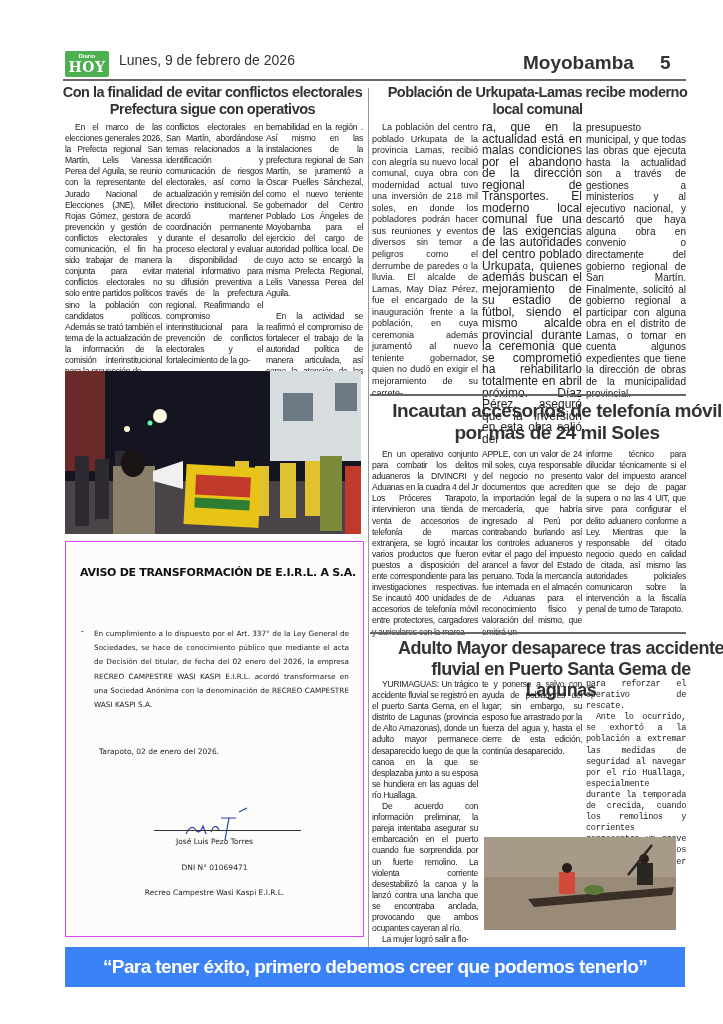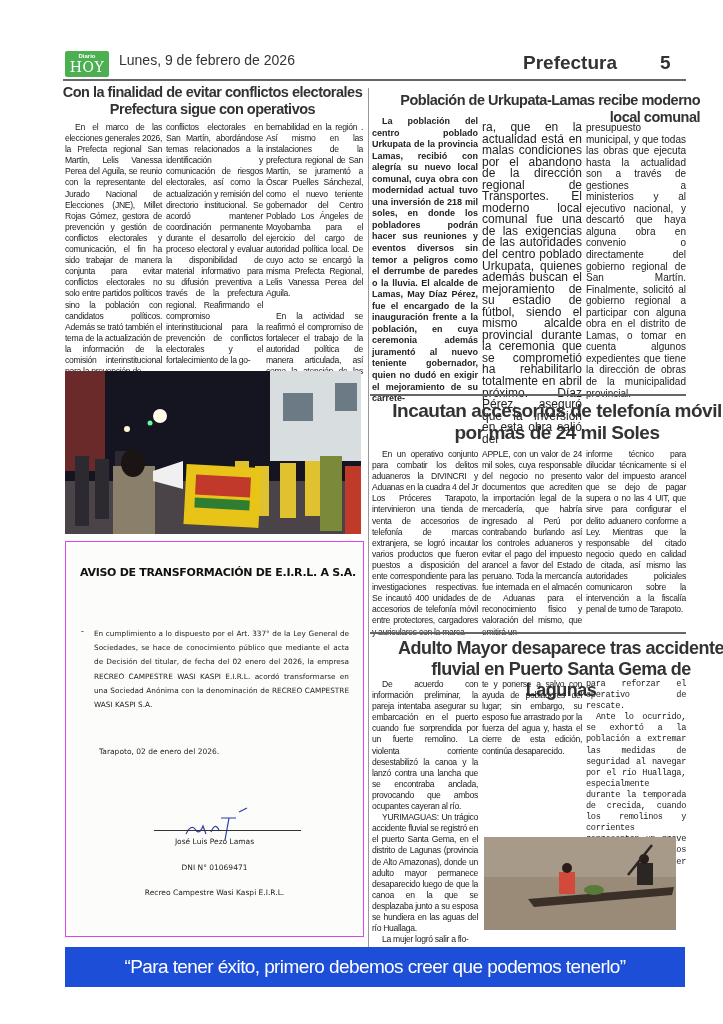--- a/index.html
+++ b/index.html
@@ -1,56 +1,56 @@
 <!DOCTYPE html>
 <html><head>
 <meta charset="utf-8">
 <style>
   html, body { margin: 0; padding: 0; background: #ffffff; }
   body { width: 723px; height: 1024px; position: relative; overflow: hidden; font-family: "Liberation Sans", sans-serif; color: #222; }
   .abs { position: absolute; }
   .logo { left: 65px; top: 51px; width: 44px; height: 26px; background: #4caf50; border-radius: 2px; color: #fff; text-align: center; }
   .logo .small { font-size: 6px; font-weight: bold; line-height: 8px; display: block; padding-top: 1px; }
-  .logo .big { font-family: "DejaVu Serif", serif; font-size: 14px; font-weight: normal; line-height: 14px; display: block; letter-spacing: 0.5px; }
+  .logo .big { font-family: "DejaVu Serif", serif; font-size: 14px; font-weight: bold; line-height: 14px; display: block; letter-spacing: 0.5px; }
   .date { left: 119px; top: 52px; font-size: 14px; color: #333; }
   .section { left: 523px; top: 52px; font-size: 19px; font-weight: bold; color: #333; }
   .pagenum { left: 660px; top: 52px; font-size: 19px; font-weight: bold; color: #333; }
   .header-rule { left: 63px; top: 79px; width: 623px; height: 2px; background: #666; }
   .headline { font-weight: bold; text-align: center; color: #333; letter-spacing: -0.5px; }
   .h1 { left: 60px; top: 84px; width: 305px; font-size: 14.5px; line-height: 17px; }
-  .h2 { left: 375px; top: 92px; width: 325px; font-size: 14.5px; line-height: 17px; text-align: right; }
+  .h2 { left: 375px; top: 84px; width: 325px; font-size: 14.5px; line-height: 17px; }
   .h3 { left: 392px; top: 400px; width: 330px; font-size: 19px; line-height: 22px; }
   .h4 { left: 372px; top: 638px; width: 330px; font-size: 18px; line-height: 21px; margin-left: 24px; }
   .col { font-size: 8.6px; line-height: 11.1px; text-align: justify; color: #222; letter-spacing: -0.3px; }
   .col p { margin: 0; text-indent: 10px; }
   .col p + p { margin-top: 0; }
   .col p.gap { margin-top: 11px; }
   .vrule { width: 1px; background: #999; }
   .hrule { height: 2px; background: #666; }
   .photo1 { left: 65px; top: 371px; width: 296px; height: 163px; overflow: hidden; background: #1a1a2a; }
   .ad { left: 65px; top: 541px; width: 297px; height: 394px; border: 1px solid #d946ef; background: #fcfcfa; font-family: "DejaVu Sans", sans-serif; }
   .ad-title { position: absolute; left: 14px; top: 24px; font-size: 11px; font-weight: bold; color: #111; letter-spacing: -0.3px; }
   .ad-body { position: absolute; left: 28px; top: 85px; width: 255px; font-size: 7.3px; line-height: 14.2px; text-align: justify; color: #222; }
   .ad-dash { position: absolute; left: 15px; top: 85px; font-size: 8px; }
   .ad-date { position: absolute; left: 33px; top: 205px; font-size: 7.5px; color: #222; }
   .sig-line { position: absolute; left: 88px; top: 288px; width: 147px; height: 1px; background: #333; }
   .sig-name { position: absolute; left: 0; width: 297px; text-align: center; font-size: 7.5px; color: #222; }
   .photo2 { left: 484px; top: 837px; width: 192px; height: 93px; overflow: hidden; background: #8a7a68; }
-  .banner { left: 65px; top: 947px; width: 620px; height: 40px; background: #1d4ed8; color: #fff; font-weight: normal; font-size: 19px; text-align: center; line-height: 40px; letter-spacing: -0.6px; font-family: "Liberation Sans", sans-serif; }
+  .banner { left: 65px; top: 947px; width: 620px; height: 40px; background: #3b82f6; color: #fff; font-weight: bold; font-size: 19px; text-align: center; line-height: 40px; letter-spacing: -0.6px; font-family: "Liberation Sans", sans-serif; }
   .signature { position: absolute; left: 115px; top: 262px; }
 </style>
 </head>
 <body>
 
 <div class="abs logo">
   <span class="small">Diario</span>
   <span class="big">HOY</span>
 </div>
 <div class="abs date">Lunes, 9 de febrero de 2026</div>
-<div class="abs section">Prefectura</div>
+<div class="abs section">Moyobamba</div>
 <div class="abs pagenum">5</div>
 <div class="abs header-rule"></div>
 
 <div class="abs headline h1">Con la finalidad de evitar conflictos electorales Prefectura sigue con operativos</div>
 <div class="abs col" style="left:65px; top:122px; width:97px;">
   <p>En el marco de las elecciones generales 2026, la Prefecta regional San Martín, Lelis Vanessa Perea del Aguila, se reunio con la representante del Jurado Nacional de Elecciones (JNE), Millet Rojas Gómez, gestora de prevención y gestión de conflictos electorales y comunicación, el fin ha sido trabajar de manera conjunta para evitar conflictos electorales no solo entre partidos políticos sino la población con candidatos políticos. Además se trató también el tema de la actualización de la información de la comisión interinstitucional para la prevención de</p>
 </div>
 <div class="abs col" style="left:166px; top:122px; width:97px;">
   <p style="text-indent:0">conflictos electorales en San Martín, abordándose temas relacionados a la identificación y comunicación de riesgos electorales, así como la actualización y remisión del directorio institucional. Se acordó mantener coordinación permanente durante el desarrollo del proceso electoral y evaluar la disponibilidad de material informativo para su difusión preventiva a través de la prefectura regional. Reafirmando el compromiso interinstitucional para la prevención de conflictos electorales y el fortalecimiento de la go-</p>
 </div>
@@ -93,29 +93,29 @@
 
 <div class="abs ad">
   <div class="ad-title">AVISO DE TRANSFORMACIÓN DE E.I.R.L. A S.A.</div>
   <div class="ad-dash">-</div>
   <div class="ad-body">En cumplimiento a lo dispuesto por el Art. 337° de la Ley General de Sociedades, se hace de conocimiento público que mediante el acta de Decisión del titular, de fecha del 02 enero del 2026, la empresa RECREO CAMPESTRE WASI KASPI E.I.R.L. acordó transformarse en una Sociedad Anónima con la denominación de RECREO CAMPESTRE WASI KASPI S.A.</div>
   <div class="ad-date">Tarapoto, 02 de enero del 2026.</div>
   <svg class="signature" width="80" height="40" viewBox="0 0 80 40">
     <path d="M5 30 Q10 20 14 25 Q18 32 22 22 L25 30 M30 28 Q34 18 38 26 M40 14 L55 14 M48 14 L44 36 M58 8 L66 4" stroke="#2a3ea8" stroke-width="1.2" fill="none"></path>
   </svg>
   <div class="sig-line"></div>
-  <div class="sig-name" style="top:295px;">José Luis Pezo Lamas</div>
+  <div class="sig-name" style="top:295px;">José Luis Pezo Torres</div>
   <div class="sig-name" style="top:321px;">DNI N° 01069471</div>
   <div class="sig-name" style="top:346px;">Recreo Campestre Wasi Kaspi E.I.R.L.</div>
 </div>
 
 <div class="abs vrule" style="left:368px; top:88px; height:860px;"></div>
 
 <div class="abs headline h2">Población de Urkupata-Lamas recibe moderno local comunal</div>
-<div class="abs col" style="left:372px; top:116px; width:106px; font-size:9px; line-height:11.55px; letter-spacing:0;font-weight:bold;">
+<div class="abs col" style="left:372px; top:122px; width:106px; font-size:9px; line-height:11.55px; letter-spacing:0;">
   <p>La población del centro poblado Urkupata de la provincia Lamas, recibió con alegría su nuevo local comunal, cuya obra con modernidad actual tuvo una inversión de 218 mil soles, en donde los pobladores podrán hacer sus reuniones y eventos diversos sin temor a peligros como el derrumbe de paredes o la lluvia. El alcalde de Lamas, May Díaz Pérez, fue el encargado de la inauguración frente a la población, en cuya ceremonia además juramentó al nuevo teniente gobernador, quien no dudó en exigir el mejoramiento de su carrete-</p>
 </div>
 <div class="abs col" style="left:482px; top:122px; width:100px; font-size:12px; line-height:11.55px; letter-spacing:0;">
   <p style="text-indent:0">ra, que en la actualidad está en malas condiciones por el abandono de la dirección regional de Transportes. El moderno local comunal fue una de las exigencias de las autoridades del centro poblado Urkupata, quienes además buscan el mejoramiento de su estadio de fútbol, siendo el mismo alcalde provincial durante la ceremonia que se comprometió ha rehabilitarlo totalmente en abril próximo. Díaz Pérez, aseguró que la inversión en esta obra salió del</p>
 </div>
 <div class="abs col" style="left:586px; top:122px; width:100px; font-size:10px; line-height:11.55px; letter-spacing:0;">
   <p style="text-indent:0">presupuesto municipal, y que todas las obras que ejecuta hasta la actualidad son a través de gestiones a ministerios y al ejecutivo nacional, y descartó que haya alguna obra en convenio o directamente del gobierno regional de San Martín. Finalmente, solicitó al gobierno regional a participar con alguna obra en el distrito de Lamas, o tomar en cuenta algunos expedientes que tiene la dirección de obras de la municipalidad provincial.</p>
 </div>
 <div class="abs hrule" style="left:370px; top:394px; width:316px;"></div>
 
@@ -126,22 +126,22 @@
 <div class="abs col" style="left:482px; top:449px; width:100px;">
   <p style="text-indent:0">APPLE, con un valor de 24 mil soles, cuya responsable del negocio no presento documentos que acrediten la importación legal de la mercadería, que habría ingresado al Perú por contrabando burlando así los controles aduaneros y evitar el pago del impuesto arancel a favor del Estado peruano. Toda la mercancía fue internada en el almacén de Aduanas para el reconocimiento físico y valoración del mismo, que emitirá un</p>
 </div>
 <div class="abs col" style="left:586px; top:449px; width:100px;">
   <p style="text-indent:0">informe técnico para dilucidar técnicamente si el valor del impuesto arancel que se dejo de pagar supera o no las 4 UIT, que sirve para configurar el delito aduanero conforme a Ley. Mientras que la responsable del citado negocio quedo en calidad de citada, así mismo las autoridades policiales comunicaron sobre la intervención a la fiscalía penal de turno de Tarapoto.</p>
 </div>
 <div class="abs hrule" style="left:370px; top:632px; width:316px;"></div>
 
 <div class="abs headline h4">Adulto Mayor desaparece tras accidente fluvial en Puerto Santa Gema de Lagunas</div>
 <div class="abs col" style="left:372px; top:679px; width:106px;">
+  <p>YURIMAGUAS: Un trágico accidente fluvial se registró en el puerto Santa Gema, en el distrito de Lagunas (provincia de Alto Amazonas), donde un adulto mayor permanece desaparecido luego de que la canoa en la que se desplazaba junto a su esposa se hundiera en las aguas del río Huallaga.</p>
   <p>De acuerdo con información preliminar, la pareja intentaba asegurar su embarcación en el puerto cuando fue sorprendida por un fuerte remolino. La violenta corriente desestabilizó la canoa y la lanzó contra una lancha que se encontraba anclada, provocando que ambos ocupantes cayeran al río.</p>
-  <p>YURIMAGUAS: Un trágico accidente fluvial se registró en el puerto Santa Gema, en el distrito de Lagunas (provincia de Alto Amazonas), donde un adulto mayor permanece desaparecido luego de que la canoa en la que se desplazaba junto a su esposa se hundiera en las aguas del río Huallaga.</p>
   <p>La mujer logró salir a flo-</p>
 </div>
 <div class="abs col" style="left:482px; top:679px; width:100px;">
   <p style="text-indent:0">te y ponerse a salvo con ayuda de pobladores del lugar; sin embargo, su esposo fue arrastrado por la fuerza del agua y, hasta el cierre de esta edición, continúa desaparecido.</p>
 </div>
 <div class="abs col" style="left:586px; top:679px; width:100px;font-family:Liberation Mono, monospace;">
   <p style="text-indent:0">para reforzar el operativo de rescate.</p>
   <p>Ante lo ocurrido, se exhortó a la población a extremar las medidas de seguridad al navegar por el río Huallaga, especialmente durante la temporada de crecida, cuando los remolinos y corrientes representan un grave peligro para los navegantes. (Limber Mientras Patow)</p>
 </div>
 <div class="abs photo2">

